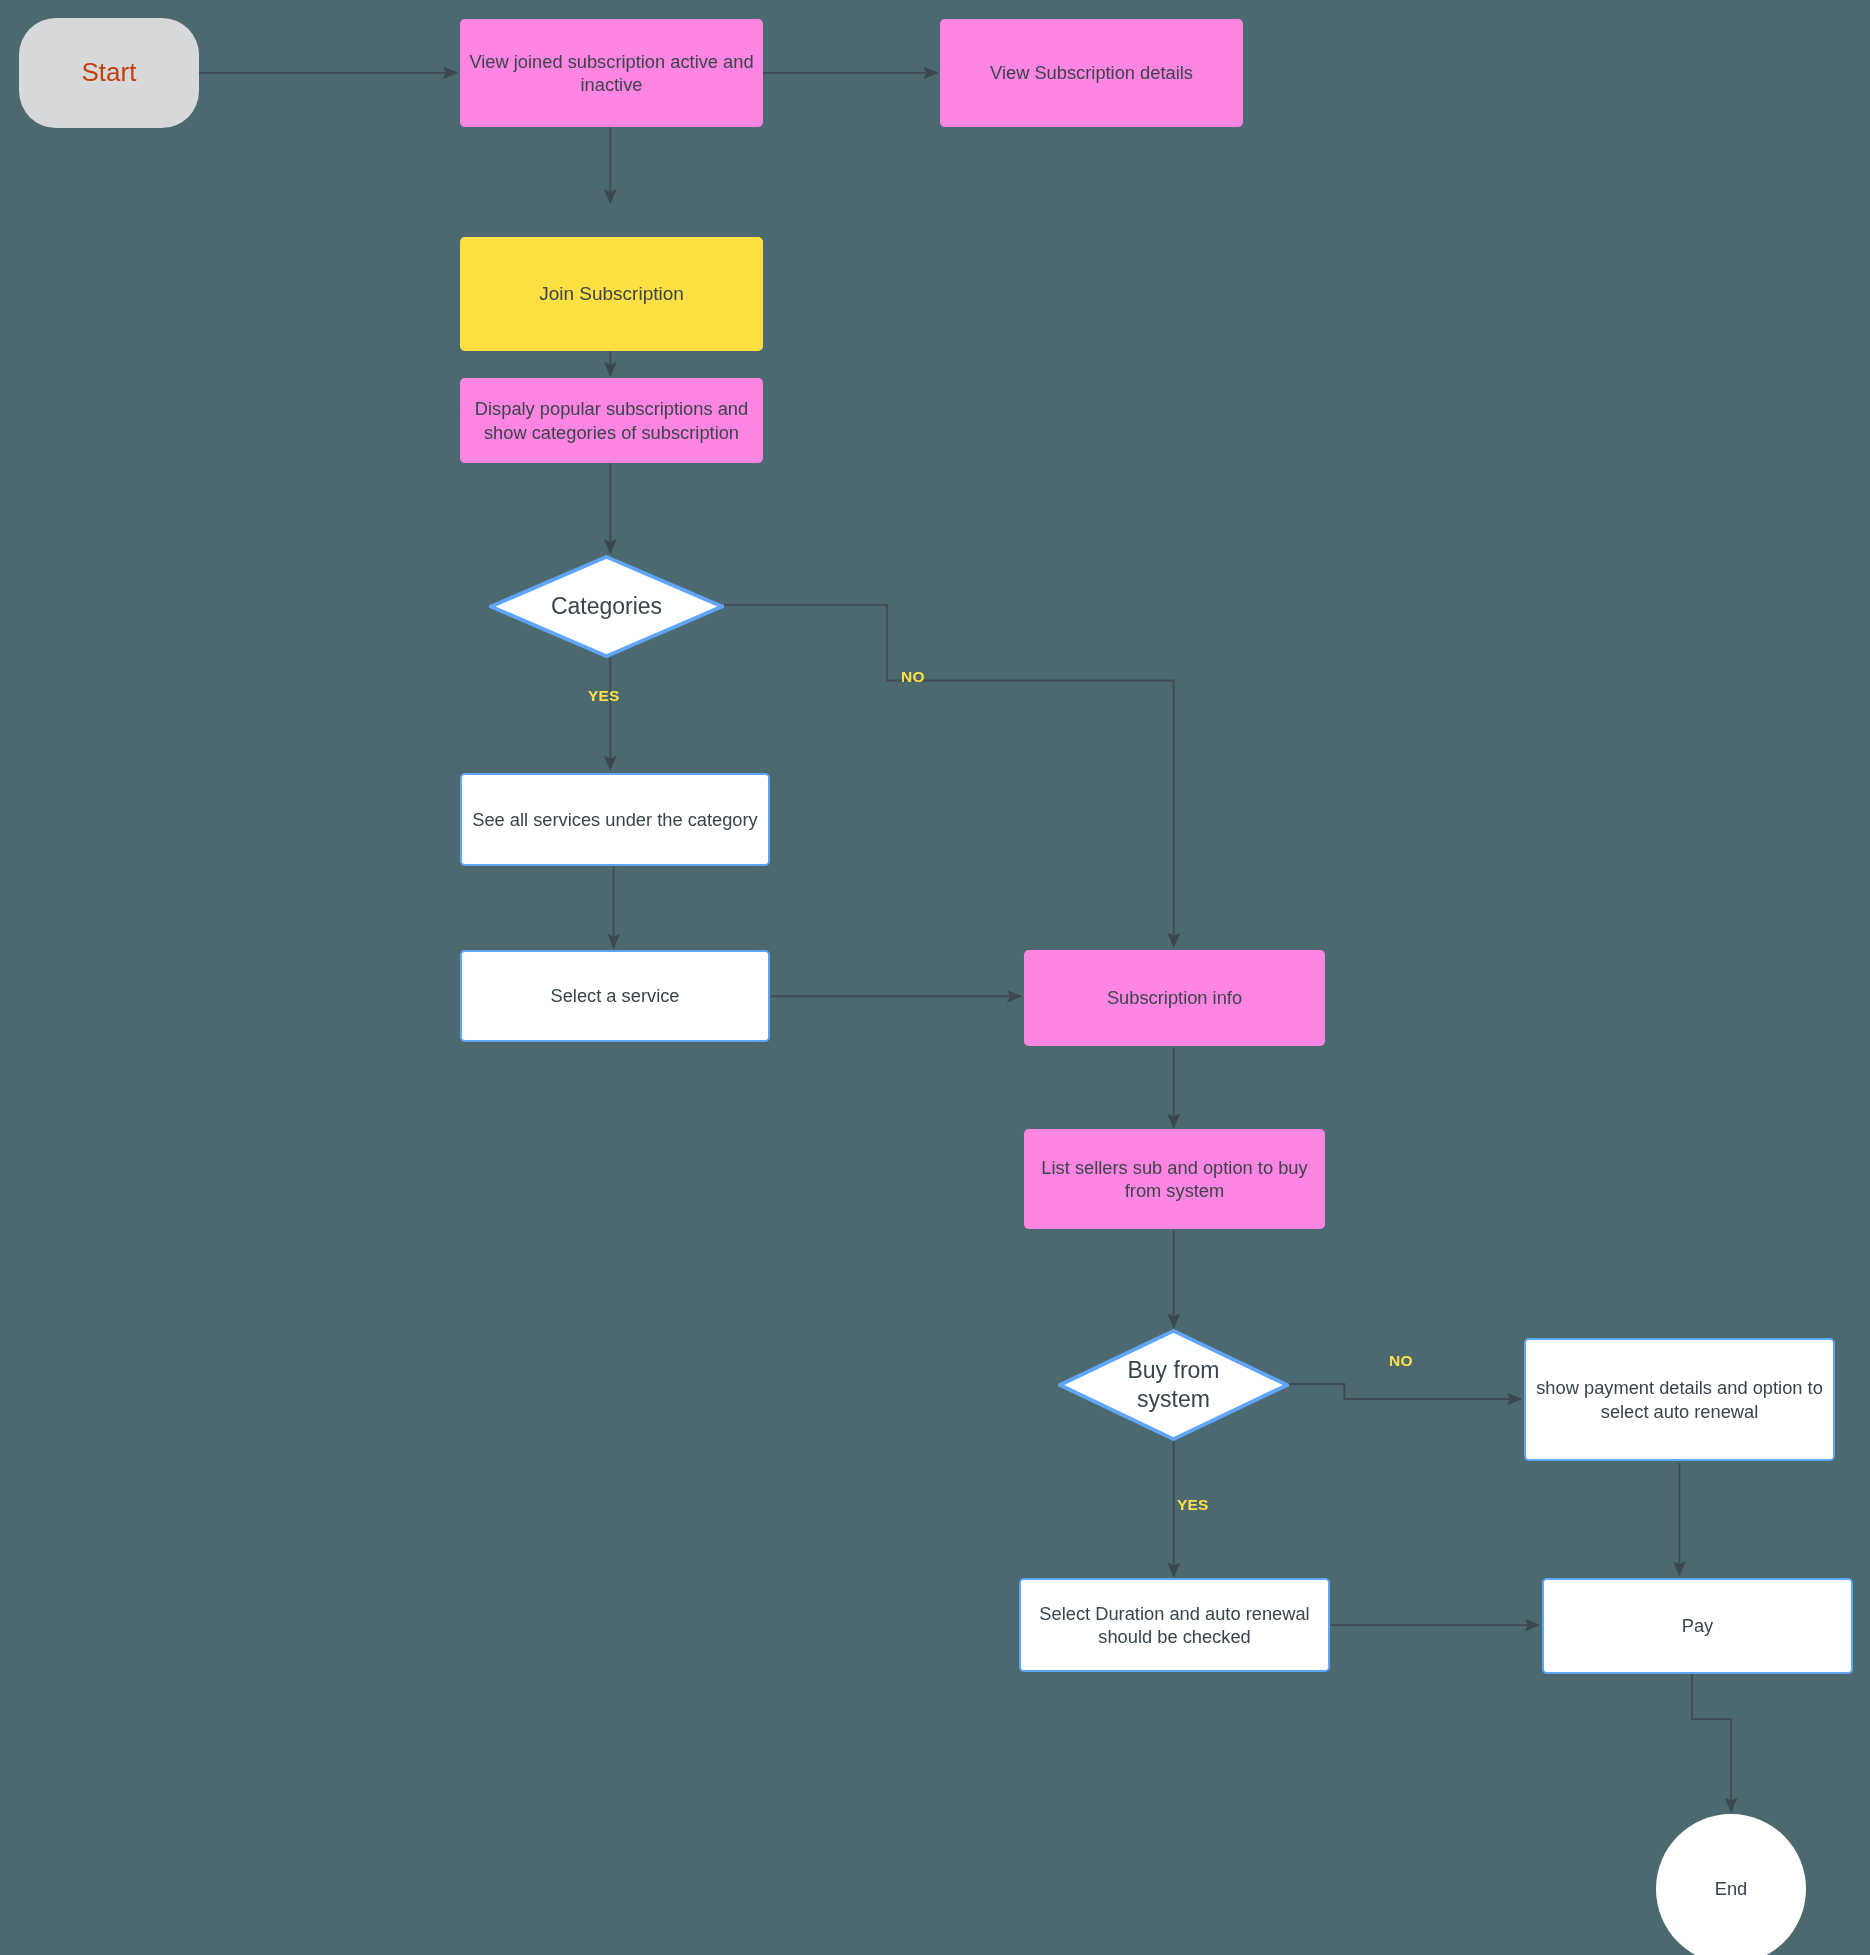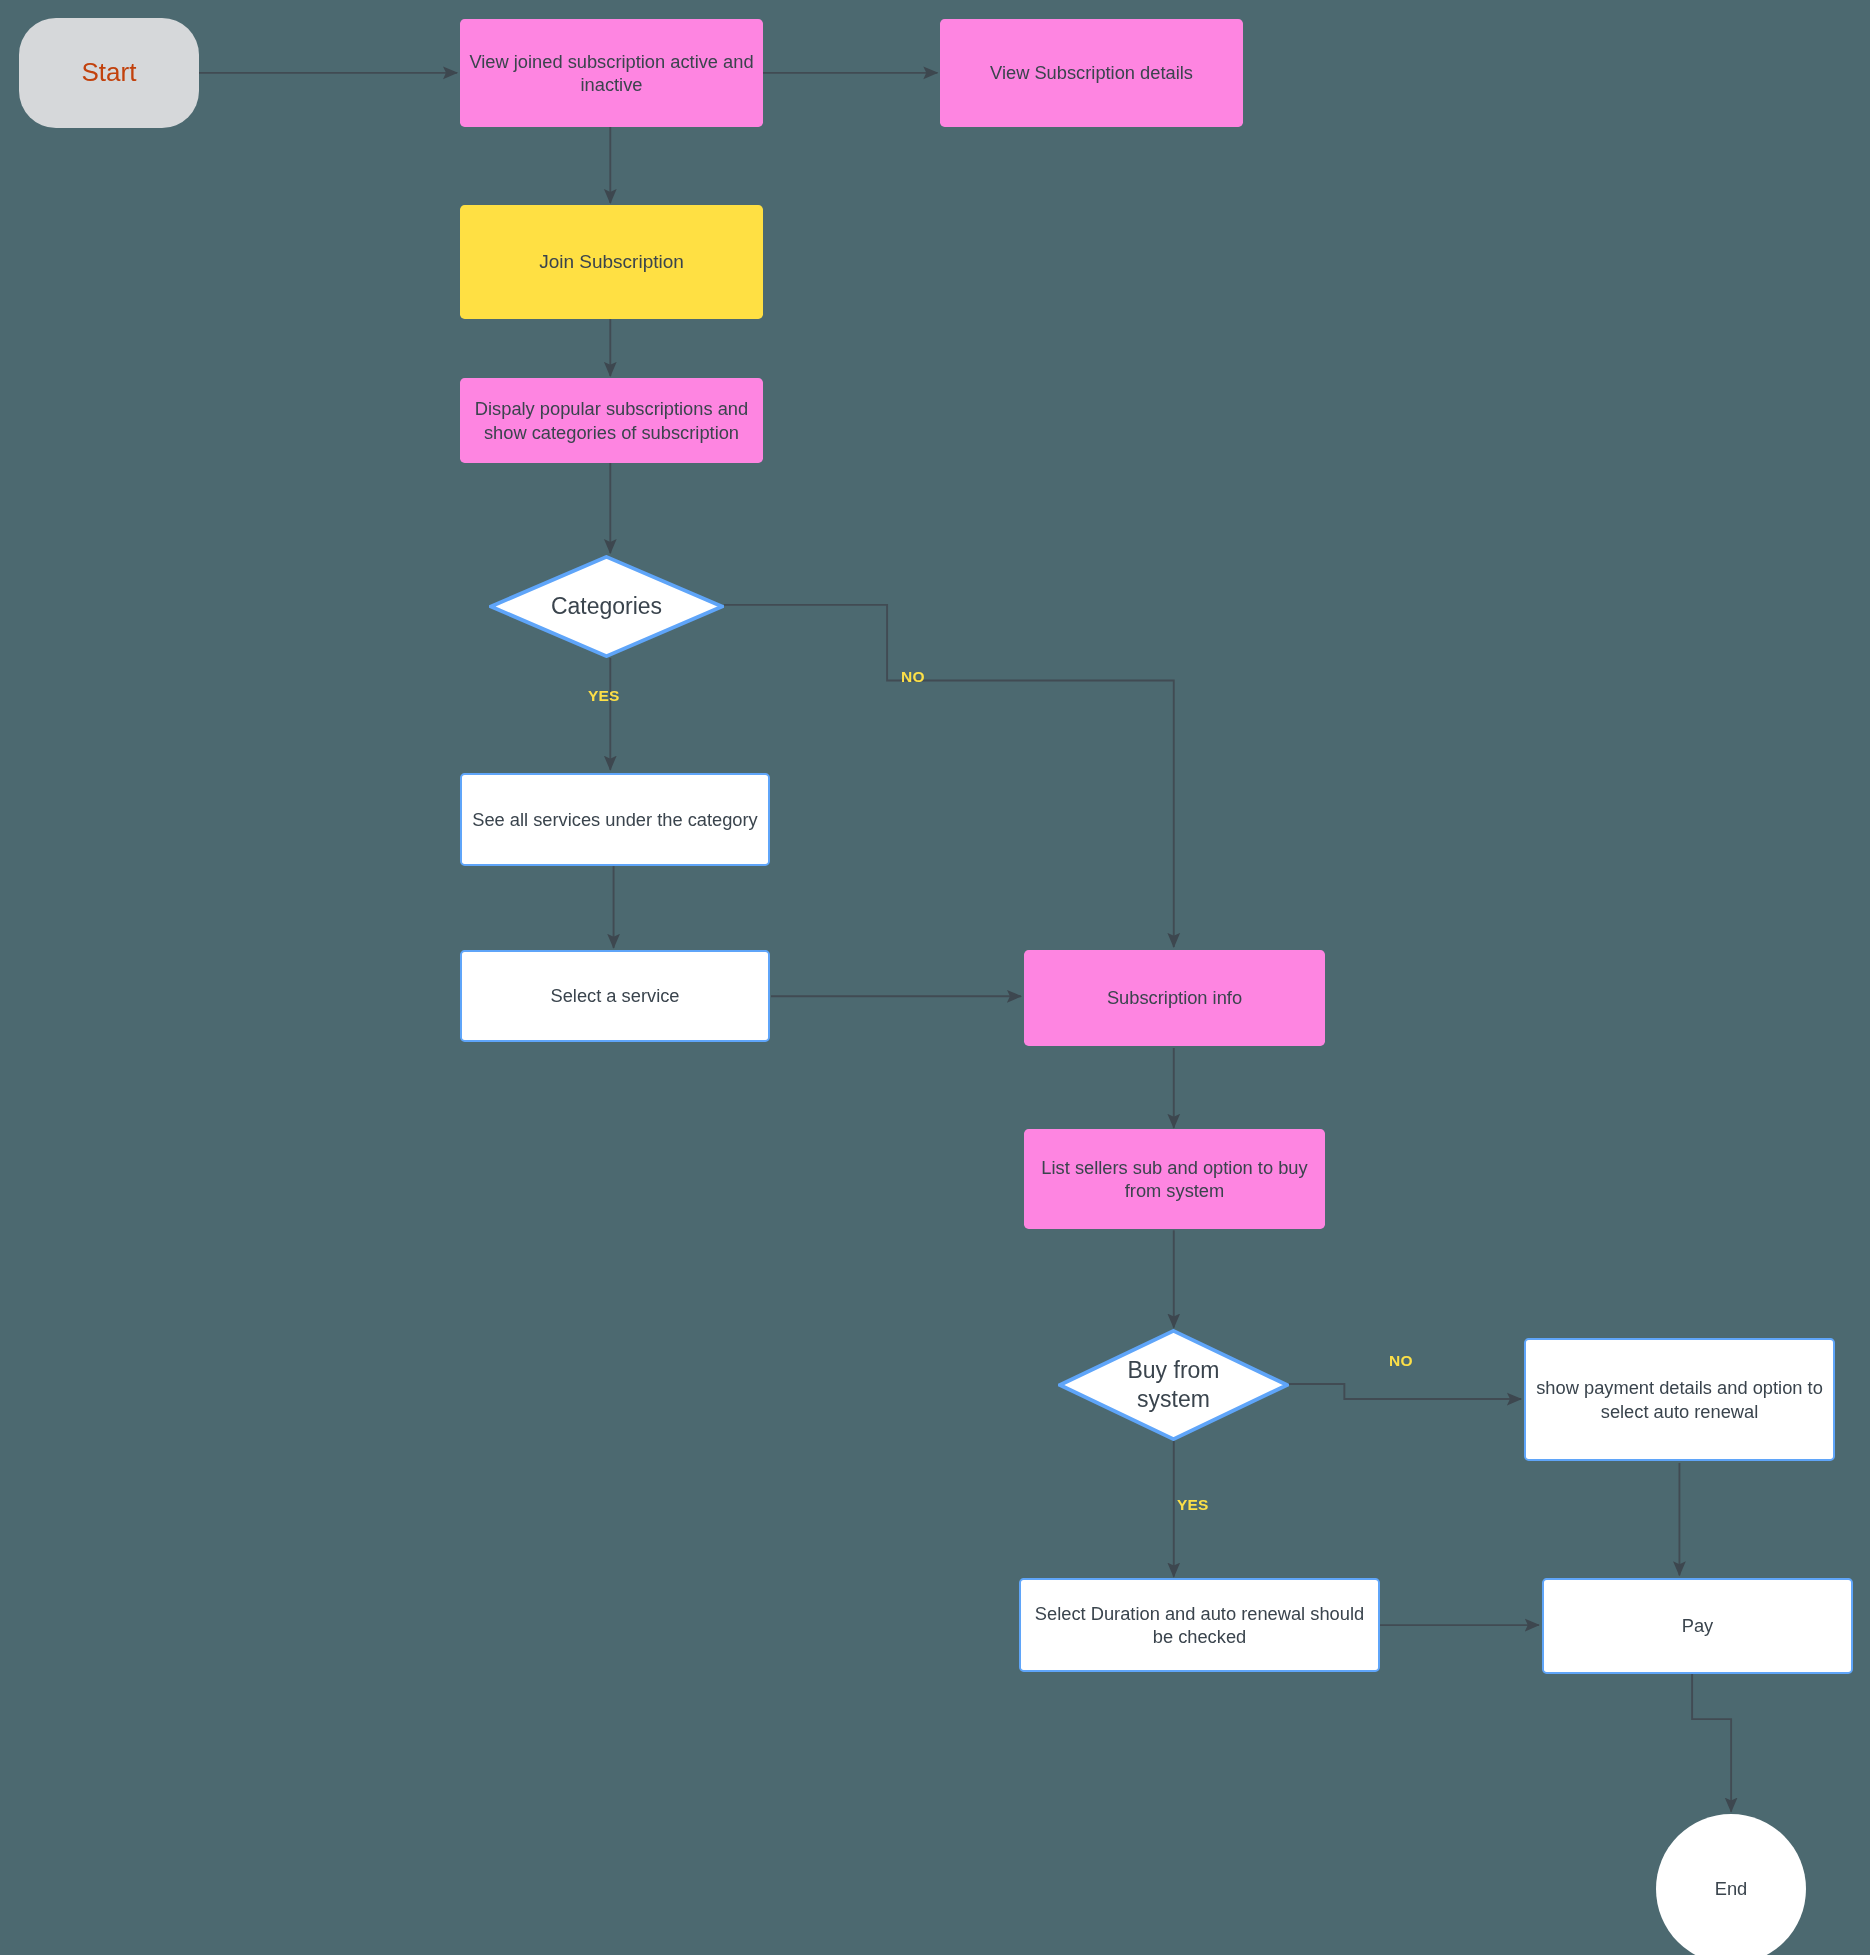--- a/index.html
+++ b/index.html
@@ -36,20 +36,21 @@
   }
   .node-pink {
     background: #fe85e1;
     border-radius: 4.7px;
     font-size: 18.3px;
   }
   .node-yellow {
     background: #ffe043;
     border-radius: 4.7px;
     font-size: 19px;
+    margin-top: 32px;
   }
   .node-white {
     background: #ffffff;
     border: 2.4px solid #5fa5f9;
     border-radius: 4.7px;
     font-size: 18.3px;
   }
   .node-start {
     background: #d6d8da;
     border-radius: 37px;
@@ -189,21 +190,21 @@
 system</span>
   </div>
 
   <div class="edge-label" style="left:1177px; top:1496px;">YES</div>
   <div class="edge-label" style="left:1389px; top:1352px;">NO</div>
 
   <div class="node node-white" style="left:1524px; top:1338px; width:311px; height:123px;">
     <span>show payment details and option to select auto renewal</span>
   </div>
 
-  <div class="node node-white" style="left:1019px; top:1578px; width:361px; height:94px;">
+  <div class="node node-white" style="left:1019px; top:1578px; width:311px; height:94px;">
     <span>Select Duration and auto renewal should be checked</span>
   </div>
 
   <div class="node node-white" style="left:1542px; top:1578px; width:311px; height:96px;">
     <span>Pay</span>
   </div>
 
   <div class="node node-end" style="left:1656px; top:1814px; width:150px; height:150px;">
     <span>End</span>
   </div>

